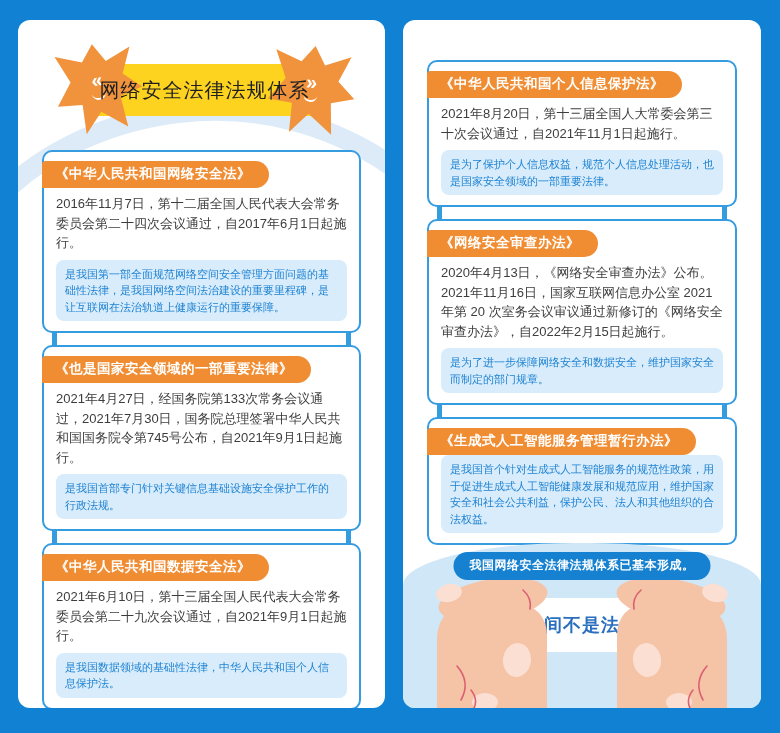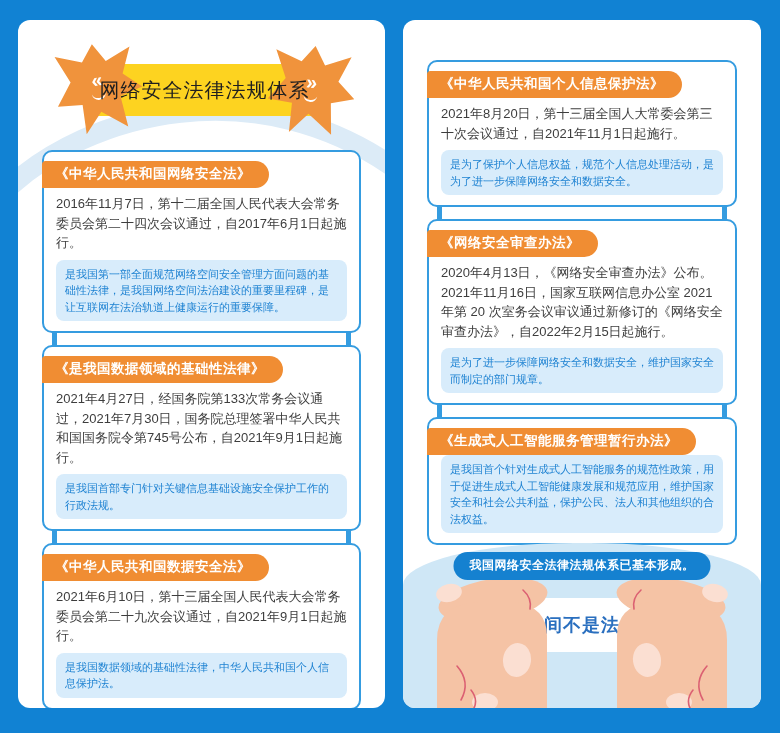--- a/index.html
+++ b/index.html
@@ -92,21 +92,21 @@
   <div style="height:18px"></div>
 
   <div class="card">
     <span class="pill">《中华人民共和国网络安全法》</span>
     <div class="bodytext">2016年11月7日，第十二届全国人民代表大会常务委员会第二十四次会议通过，自2017年6月1日起施行。</div>
     <div class="note">是我国第一部全面规范网络空间安全管理方面问题的基础性法律，是我国网络空间法治建设的重要里程碑，是让互联网在法治轨道上健康运行的重要保障。</div>
   </div>
   <div class="connector"></div>
 
   <div class="card">
-    <span class="pill">《是我国数据领域的基础性法律》</span>
+    <span class="pill">《也是国家安全领域的一部重要法律》</span>
     <div class="bodytext">2021年4月27日，经国务院第133次常务会议通过，2021年7月30日，国务院总理签署中华人民共和国国务院令第745号公布，自2021年9月1日起施行。</div>
     <div class="note">是我国首部专门针对关键信息基础设施安全保护工作的行政法规。</div>
   </div>
   <div class="connector"></div>
 
   <div class="card">
     <span class="pill">《中华人民共和国数据安全法》</span>
     <div class="bodytext">2021年6月10日，第十三届全国人民代表大会常务委员会第二十九次会议通过，自2021年9月1日起施行。</div>
     <div class="note">是我国数据领域的基础性法律，中华人民共和国个人信息保护法。</div>
   </div>
@@ -117,21 +117,21 @@
     
   </div>
 </div>
 
 <div class="panel right">
   <div class="right-col-top"></div>
 
   <div class="card">
     <span class="pill">《中华人民共和国个人信息保护法》</span>
     <div class="bodytext">2021年8月20日，第十三届全国人大常委会第三十次会议通过，自2021年11月1日起施行。</div>
-    <div class="note">是为了保护个人信息权益，规范个人信息处理活动，是为了进一步保障网络安全和数据安全。</div>
+    <div class="note">是为了保护个人信息权益，规范个人信息处理活动，也是国家安全领域的一部重要法律。</div>
   </div>
   <div class="connector"></div>
 
   <div class="card">
     <span class="pill">《网络安全审查办法》</span>
     <div class="bodytext">2020年4月13日，《网络安全审查办法》公布。2021年11月16日，国家互联网信息办公室 2021 年第 20 次室务会议审议通过新修订的《网络安全审查办法》，自2022年2月15日起施行。</div>
     <div class="note">是为了进一步保障网络安全和数据安全，维护国家安全而制定的部门规章。</div>
   </div>
   <div class="connector"></div>
 

